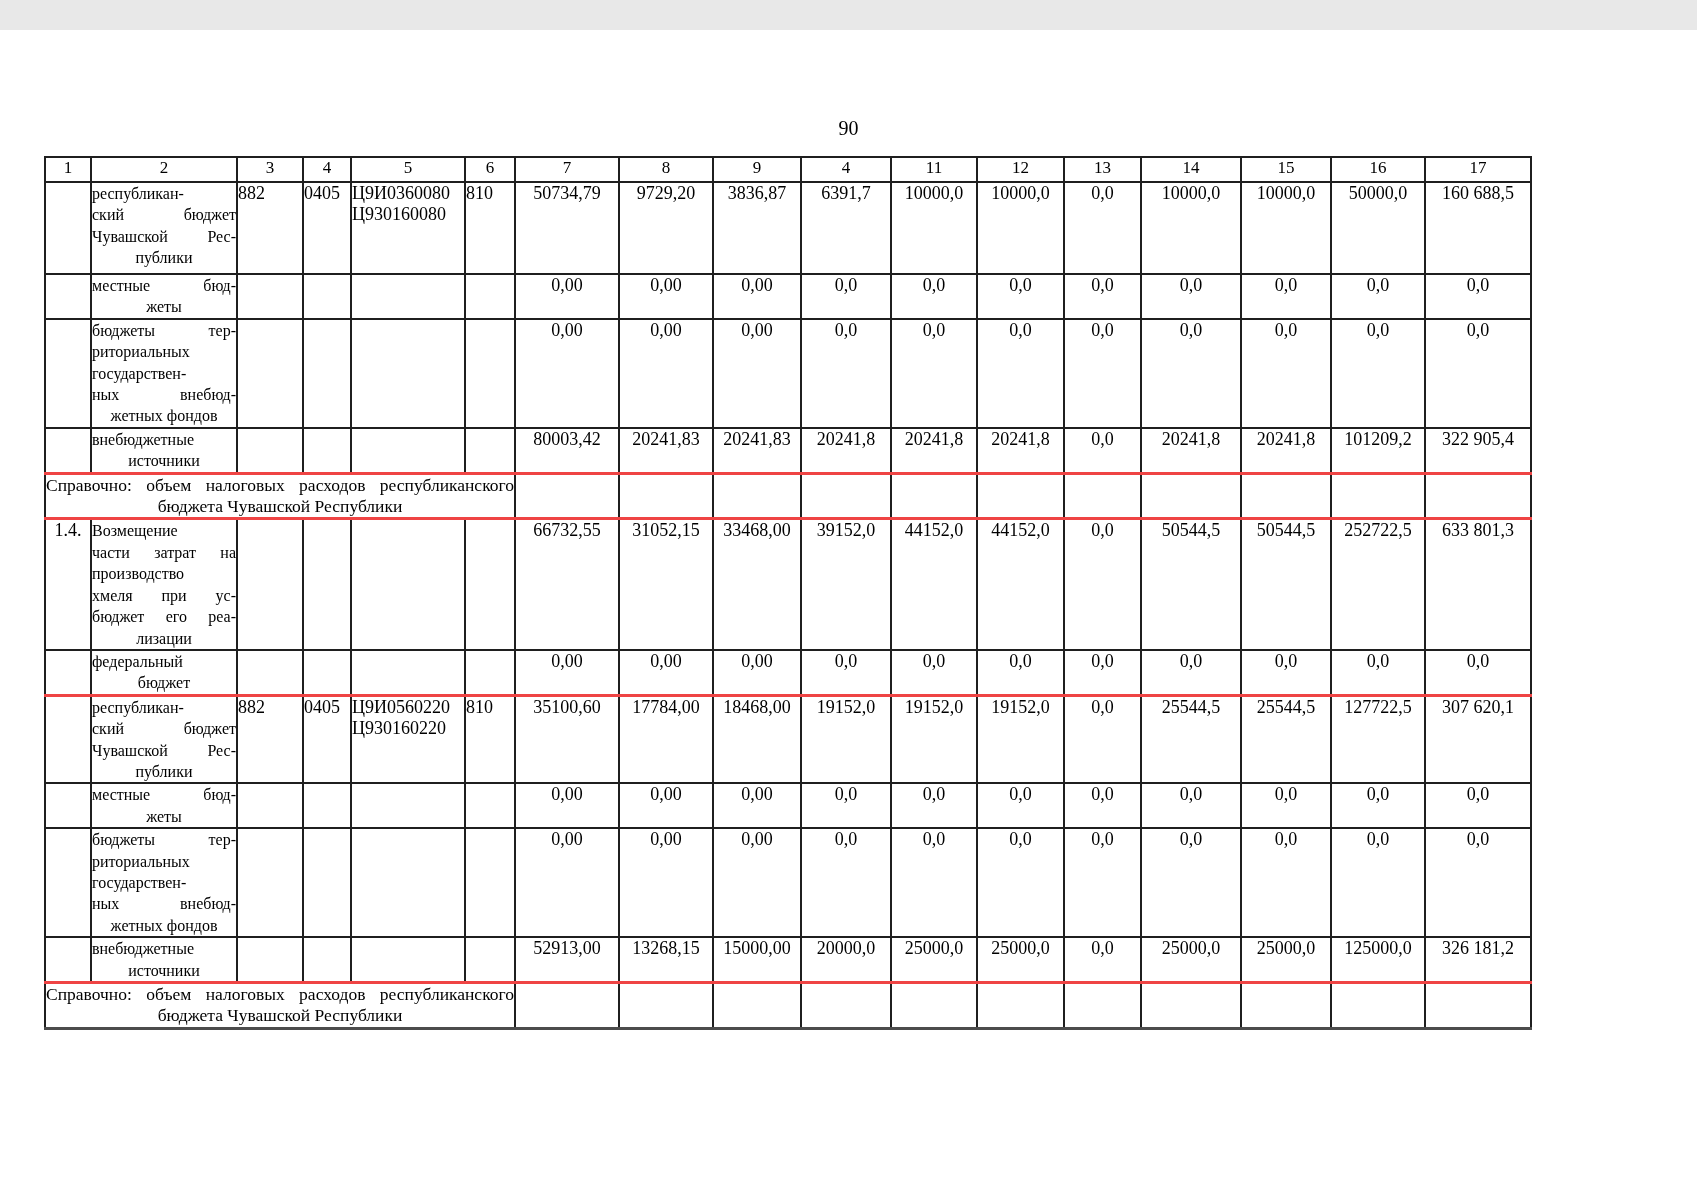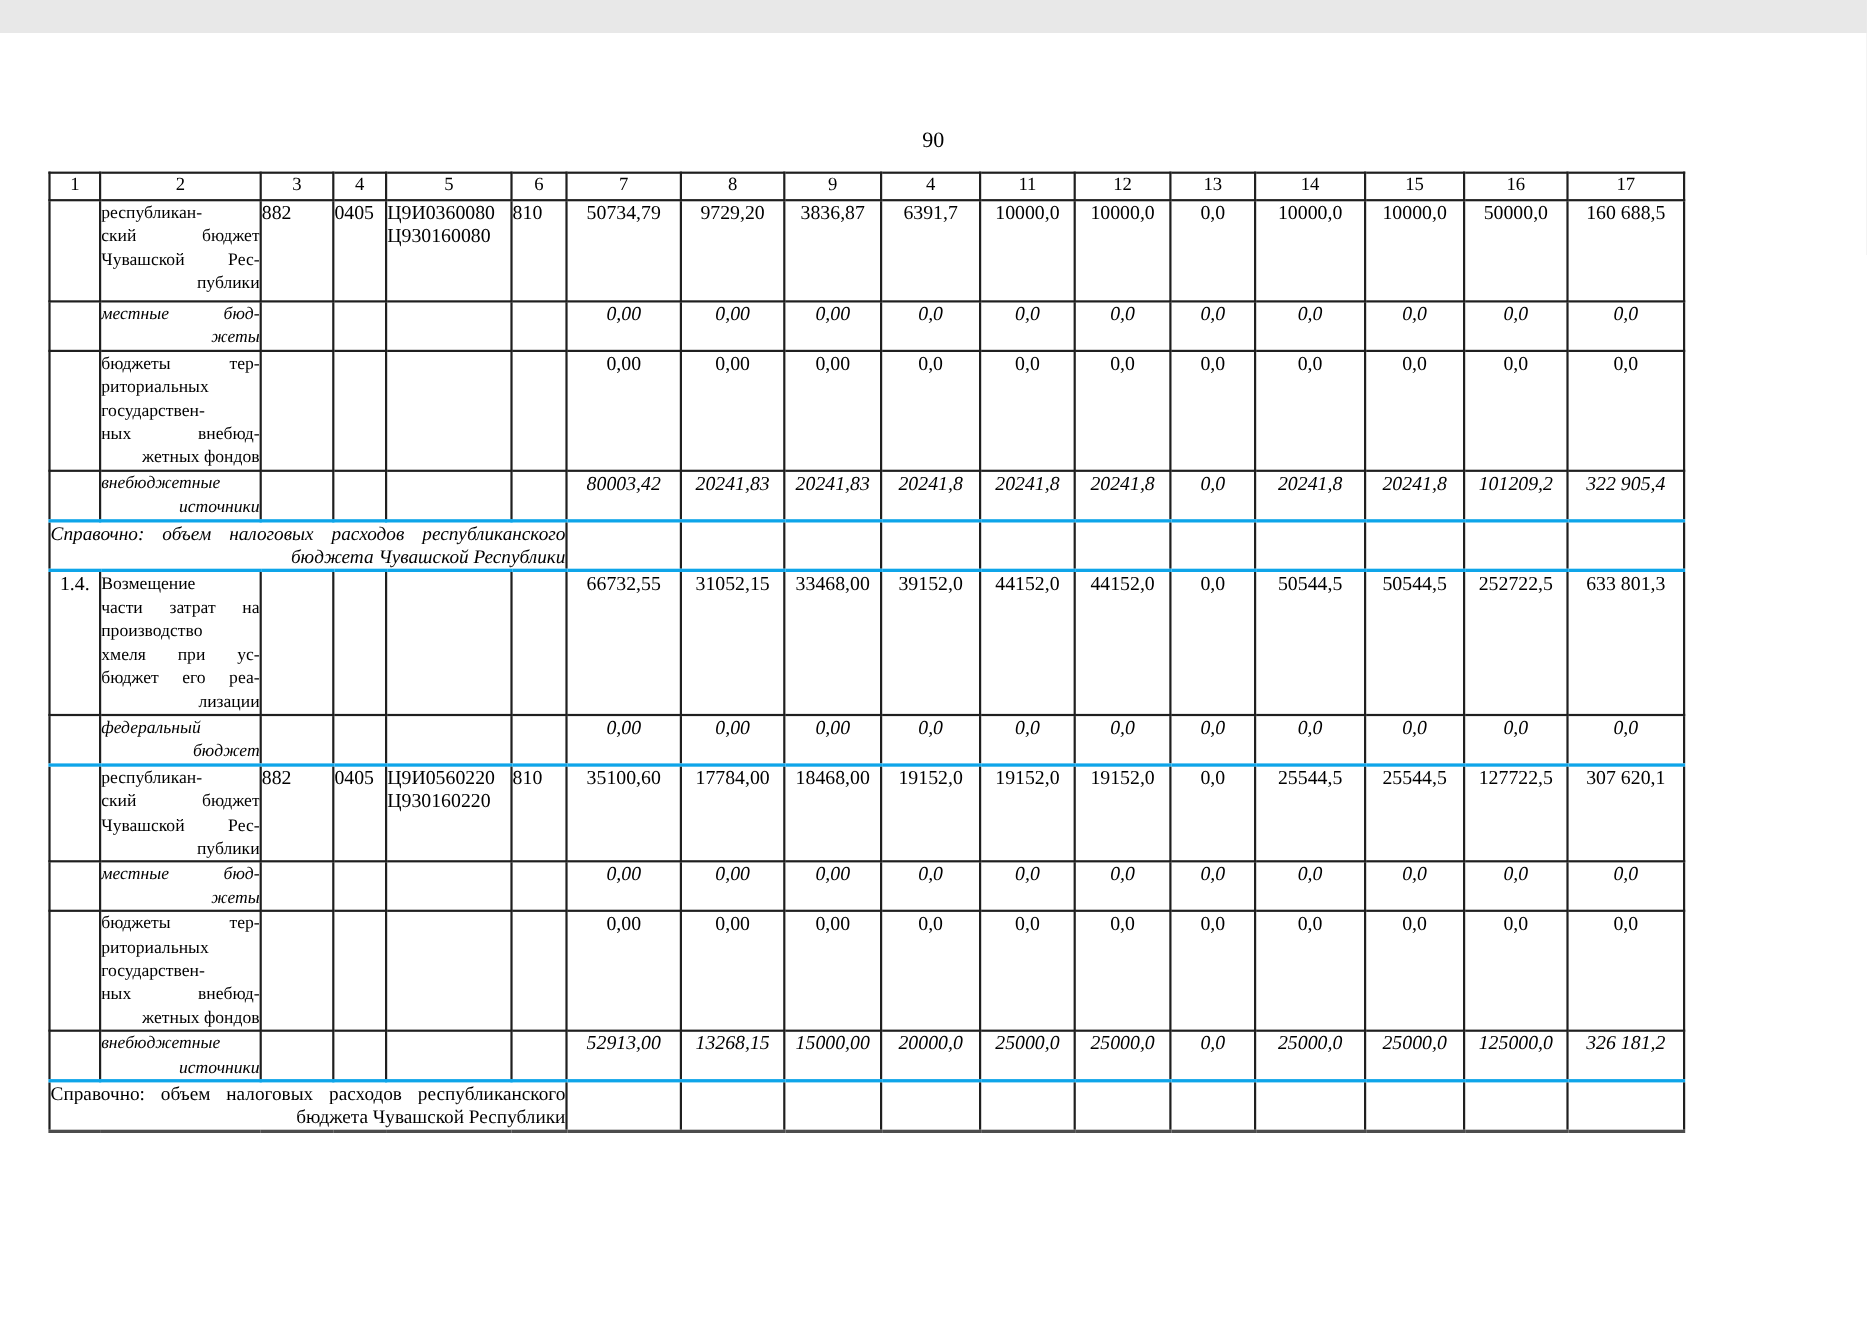--- a/index.html
+++ b/index.html
@@ -18,24 +18,24 @@
     border:2px solid #1f1f1f; vertical-align:top;
     font-weight:normal; padding:0; overflow:hidden;
   }
   th.colnum { font-size:17px; height:23px; vertical-align:middle; text-align:center; }
   .c-num  { text-align:center; font-size:18px; line-height:21.4px; padding-top:1px; }
   .c-label{ font-size:16px; line-height:21.4px; padding:1px 3px 0 4px; }
   .c-mid  { font-size:18px; line-height:21.4px; padding-top:1px; white-space:pre-line; }
   .c-val  { text-align:center; font-size:18px; line-height:21.4px; padding-top:1px; }
   .c-note { font-size:17.5px; line-height:21.4px; padding:1px 3px 0 4px; }
   .jl { text-align:justify; text-align-last:justify; }
-  .jl.last { text-align:right; text-align-last:auto; }
-  tr.h92 { height:92px; } tr.h43 { height:43px;font-style:italic; } tr.h108 { height:108px; }
+  .jl.last { text-align:center; text-align-last:auto; }
+  tr.h92 { height:92px; } tr.h43 { height:43px; } tr.h108 { height:108px; }
   tr.h130 { height:130px; } tr.h88 { height:88px; } tr.h45 { height:45px; }
-  tr.t-gray > td { border-top:3px solid #0ea5e9; }
+  tr.t-gray > td { border-top:3px solid #ef4444; }
   tr.b-dark > td { border-bottom:3px solid #4c4c4c; }
 </style>
 </head>
 <body>
 
 <div class="page">
   <div class="pagenum">90</div>
 
   <table class="budget">
     <colgroup>

